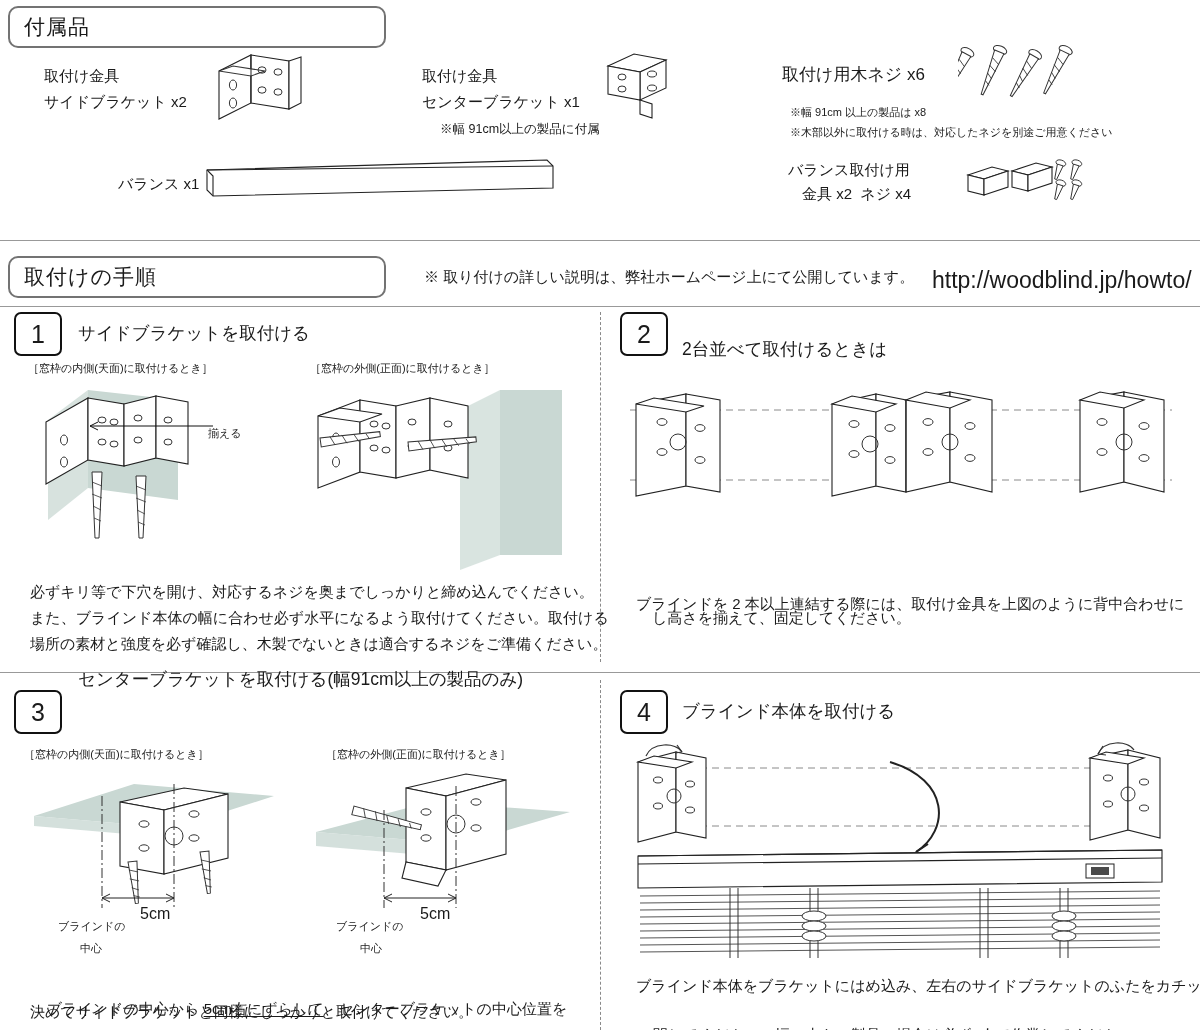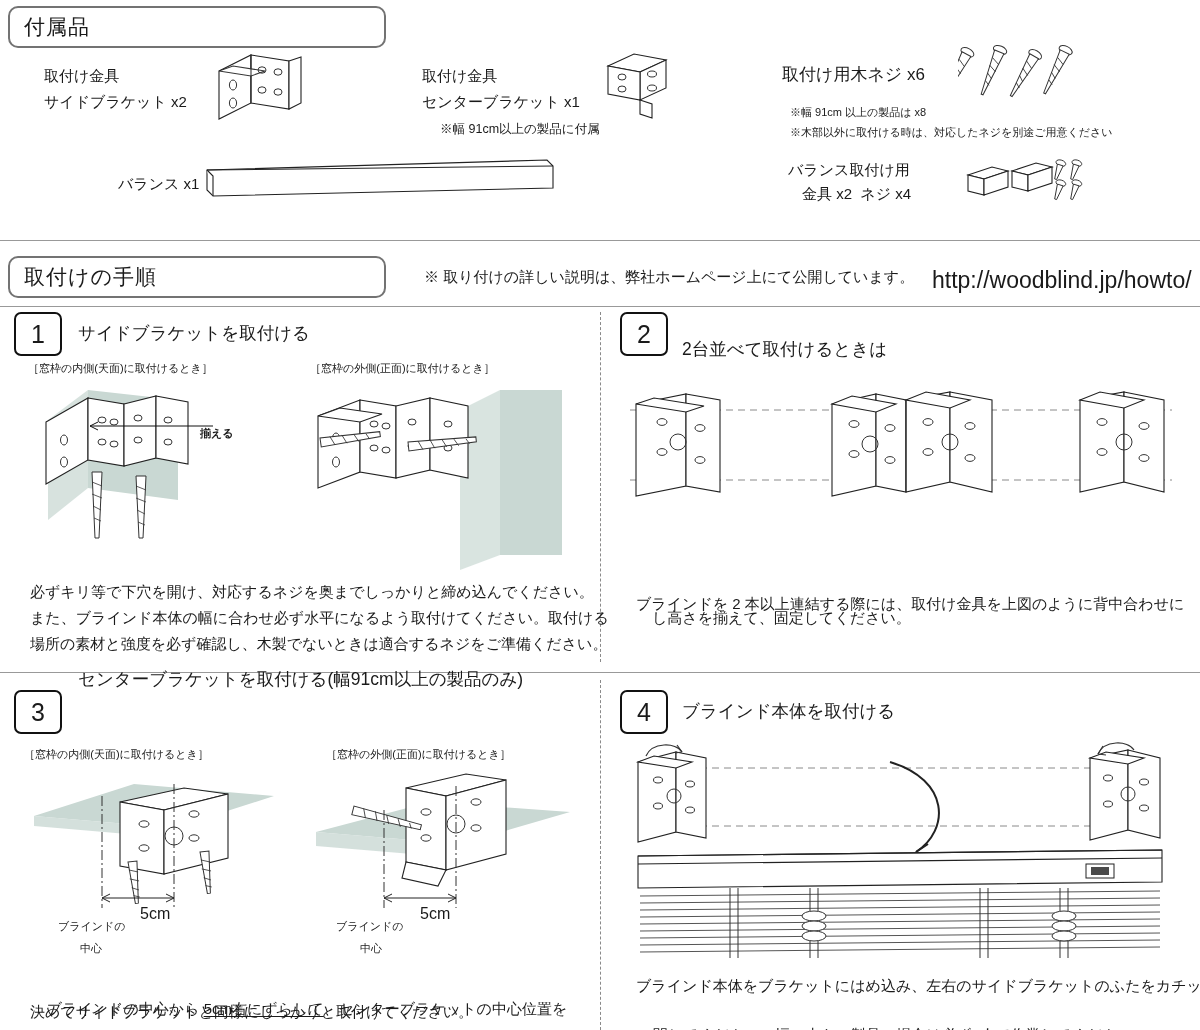--- a/index.html
+++ b/index.html
@@ -255,21 +255,21 @@
           <path d="M0 10 L10 14 M0 22 L10 26 M1 34 L9 38 M2 46 L9 49" stroke-width="0.8"></path>
         </g>
       </g>
 
       <g stroke="#111" stroke-width="1" fill="none">
         <path d="M62 46 L185 46"></path>
         <path d="M62 46 L70 42 M62 46 L70 50"></path>
       </g>
     </svg>
   </div>
-  <div class="txt small" style="left:200px; top:425px;font-weight:bold;">揃える</div>
+  <div class="txt small" style="left:208px; top:425px;">揃える</div>
 
   <div class="art" style="left:300px; top:380px;">
     <svg width="270" height="190" viewBox="0 0 270 190">
       <g>
         <path d="M200 10 L262 10 L262 175 L200 175 Z" fill="#c9d8d3" stroke="none"></path>
         <path d="M160 30 L200 10 L200 175 L160 190 Z" fill="#c9d8d3" stroke="none" opacity="0.7"></path>
       </g>
       <g fill="#ffffff" stroke="#222" stroke-width="1.1">
         <path d="M18 36 L60 20 L60 92 L18 108 Z"></path>
         <path d="M60 20 L96 26 L96 98 L60 92 Z"></path>

